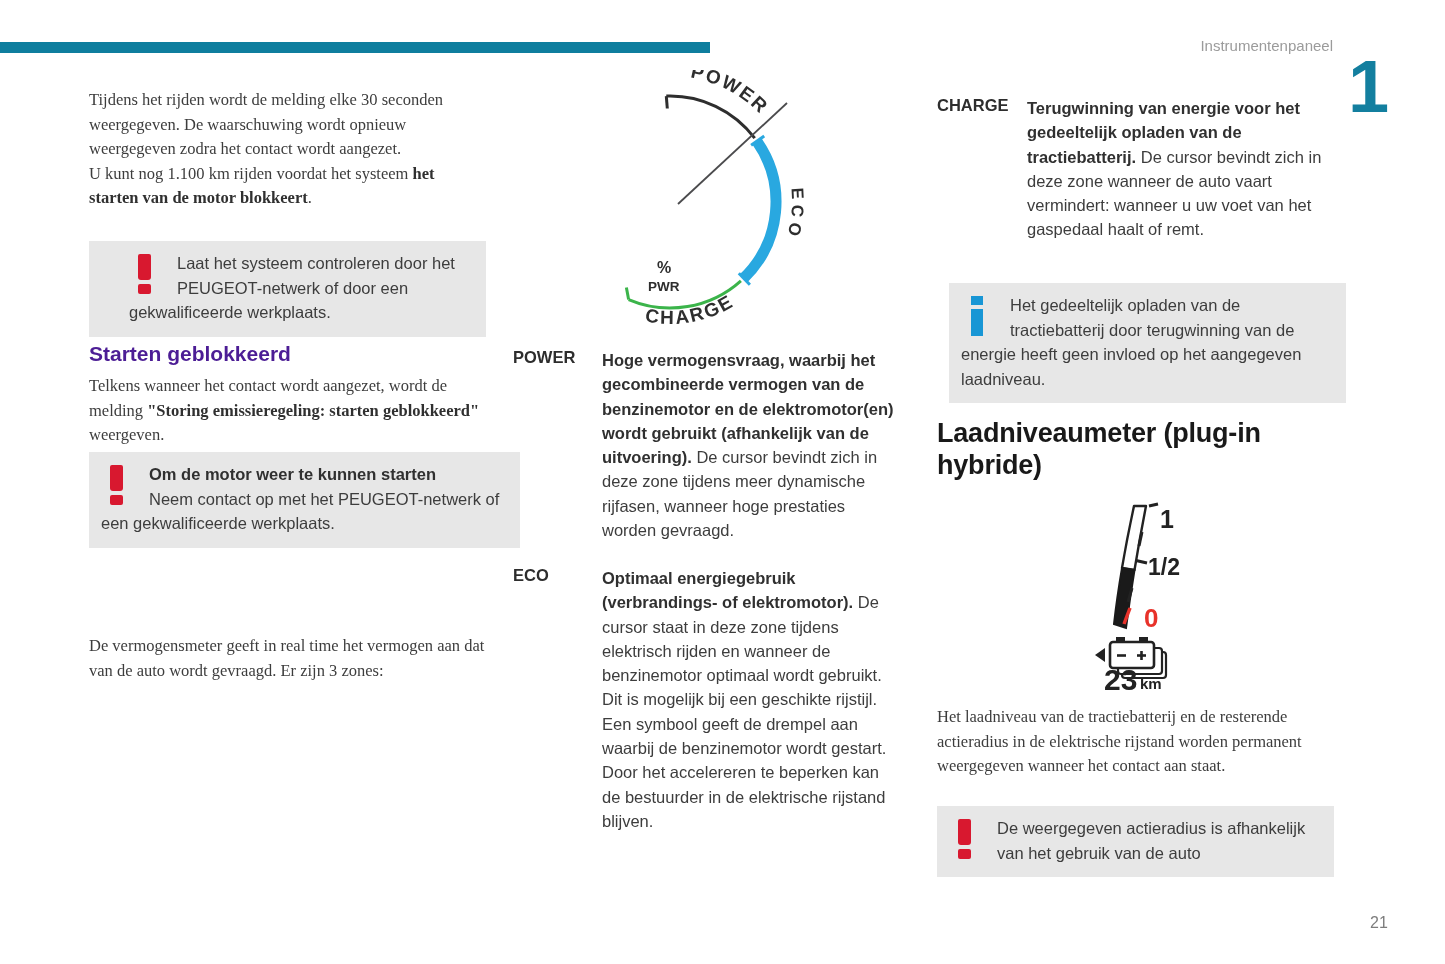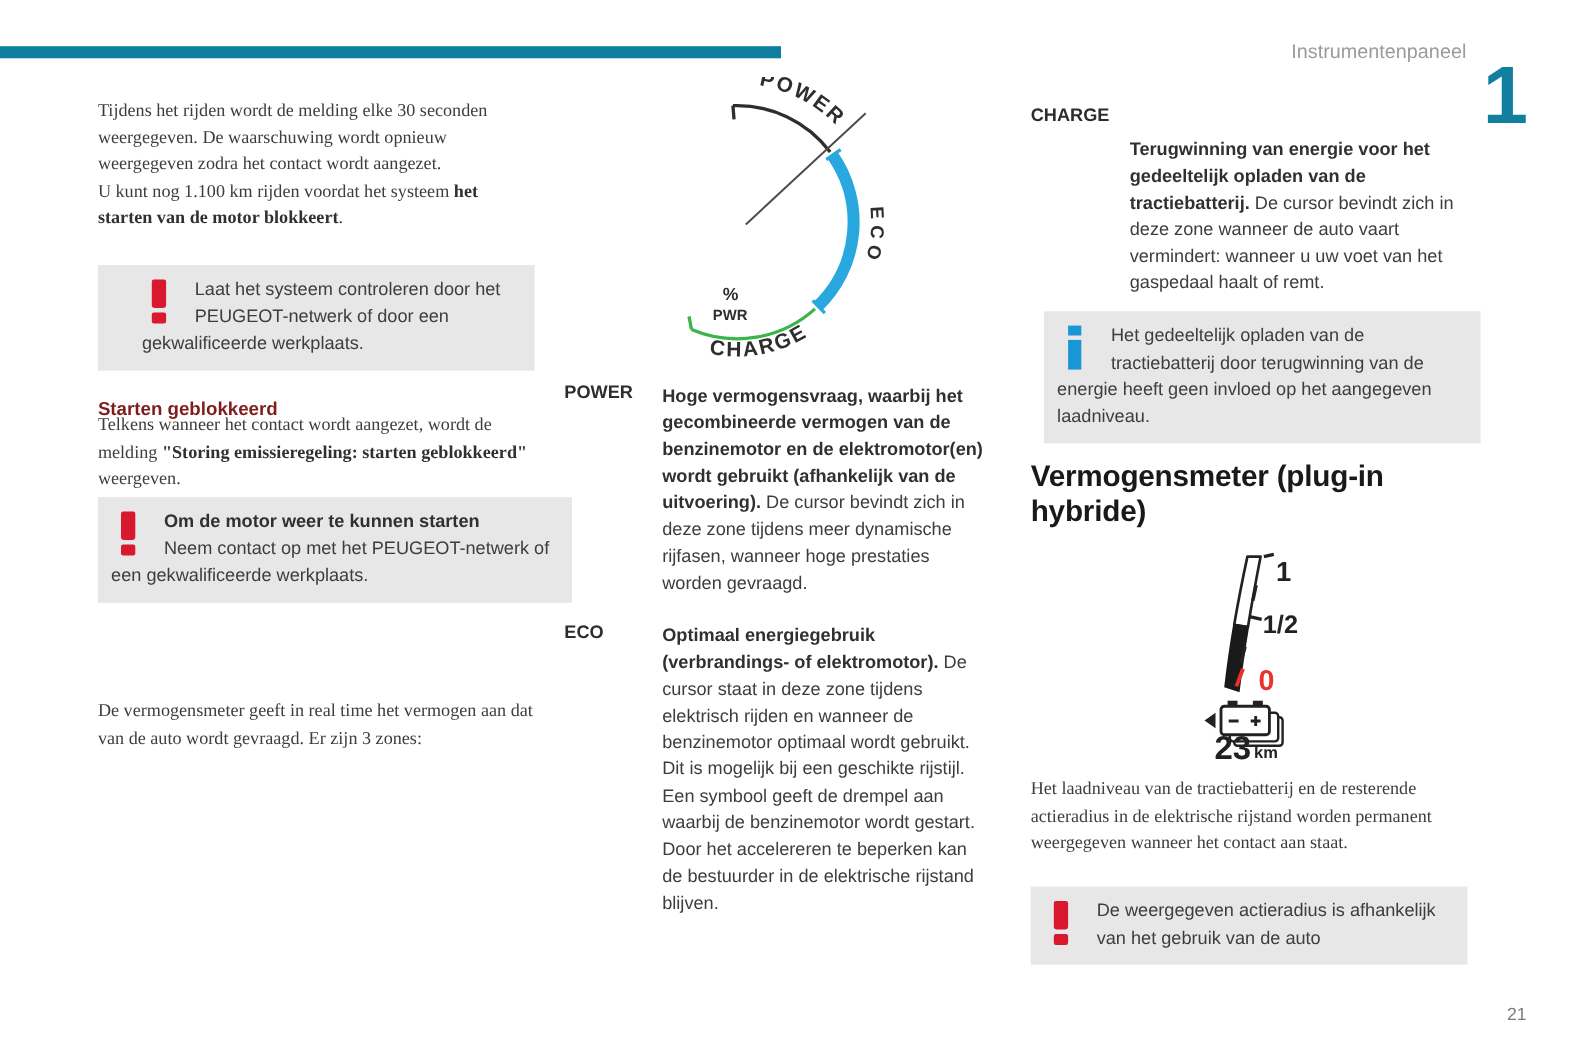--- a/index.html
+++ b/index.html
@@ -3,28 +3,28 @@
 <meta charset="utf-8">
 <style>
   html,body{margin:0;padding:0;background:#ffffff;}
   #page{
     position:relative;width:1445px;height:964px;background:#ffffff;overflow:hidden;
     font-family:"Liberation Sans","DejaVu Sans",sans-serif;color:#3d3d3d;
   }
   .abs{position:absolute;}
   
   #teal-bar{left:0;top:42px;width:710px;height:11px;background:#0e7e9e;}
-  #header-title{top:37px;left:933px;width:400px;text-align:right;font-size:18px;color:#9b9b9b;}
+  #header-title{top:37px;left:933px;width:400px;text-align:right;font-size:15px;color:#9b9b9b;}
   #chapter-num{top:50px;left:1348px;font-size:74px;font-weight:700;color:#137f9f;line-height:1;}
   #page-num{top:914px;left:1370px;font-size:16px;color:#7d7d7d;}
   
   .col-text{font-size:16.5px;line-height:24.5px;color:#3d3d3d;font-family:Liberation Serif, serif;}
   .b{font-weight:700;color:#303030;}
   .h-big{font-size:27px;line-height:31.5px;font-weight:700;color:#191919;letter-spacing:-0.2px;}
-  .h-small{font-size:17px;font-weight:700;color:#7f1d1d;margin-top:20px;}
+  .h-small{font-size:21px;font-weight:700;color:#4c1d95;}
   
   .note{background:#e7e7e7;padding:10px 12px 12px 12px;box-sizing:border-box;}
   .note .txt{font-size:16.5px;line-height:24.5px;color:#3d3d3d;}
   .excl-icon{float:left;width:14px;margin:3px 25px 2px 9px;}
   .excl-bar{width:13px;height:26px;background:#d8182f;border-radius:2px 2px 3px 3px;}
   .excl-dot{width:13px;height:10px;background:#d8182f;border-radius:2px;margin-top:4px;}
   .info-icon{float:left;width:13px;margin:3px 26px 2px 10px;}
   .info-dot{width:12px;height:9px;background:#1896d5;}
   .info-bar{width:12px;height:27px;background:#1896d5;margin-top:4px;}
   
@@ -113,34 +113,34 @@
   </div>
 
   <div class="abs term" style="left:513px;top:566px;">ECO</div>
   <div class="abs def" style="left:602px;top:566px;width:292px;">
     <span class="b">Optimaal energiegebruik (verbrandings- of elektromotor).</span>
     <span>De cursor staat in deze zone tijdens elektrisch rijden en wanneer de benzinemotor optimaal wordt gebruikt. Dit is mogelijk bij een geschikte rijstijl.</span>
     <div>Een symbool geeft de drempel aan waarbij de benzinemotor wordt gestart. Door het accelereren te beperken kan de bestuurder in de elektrische rijstand blijven.</div>
   </div>
 
   <div class="abs term" style="left:937px;top:96px;">CHARGE</div>
-  <div class="abs def" style="left:1027px;top:96px;width:312px;margin-top:28px;">
+  <div class="abs def" style="left:1027px;top:96px;width:312px;">
     <span class="b">Terugwinning van energie voor het gedeeltelijk opladen van de tractiebatterij.</span>
     <span>De cursor bevindt zich in deze zone wanneer de auto vaart vermindert: wanneer u uw voet van het gaspedaal haalt of remt.</span>
   </div>
 
   <div class="abs note" style="left:937px;top:283px;width:397px;min-height:110px;margin-left:12px;">
     <div class="info-icon">
         <div class="info-dot"></div>
         <div class="info-bar"></div>
       </div>
     <div class="txt">Het gedeeltelijk opladen van de tractiebatterij door terugwinning van de energie heeft geen invloed op het aangegeven laadniveau.</div>
   </div>
 
-  <div class="abs h-big" style="left:937px;top:418px;width:400px;">Vermogensmeter (plug-in hybride)</div>
+  <div class="abs h-big" style="left:937px;top:418px;width:400px;">Laadniveaumeter (plug-in hybride)</div>
 
   <svg class="abs" style="left:1080px;top:496px;" width="130" height="210" viewBox="0 0 130 210">
 
     <path d="M 54 10 L 66 10 Q 59.5 43.5 54.5 74 L 42 72 Q 47 42.5 54 10 Z" fill="#ffffff" stroke="#222222" stroke-width="2.4" stroke-linejoin="round"></path>
 
     <path d="M 42 72 L 54.5 74 Q 49.5 104.5 46 132 L 34 128 Q 37 101.5 42 72 Z" fill="#1a1a1a" stroke="#1a1a1a" stroke-width="2"></path>
 
     <path d="M 69 10 L 78 8" stroke="#222222" stroke-width="3"></path>
     <path d="M 62 36 L 59 50" stroke="#222222" stroke-width="3"></path>
     <path d="M 56 64.5 L 67 67" stroke="#222222" stroke-width="3"></path>

